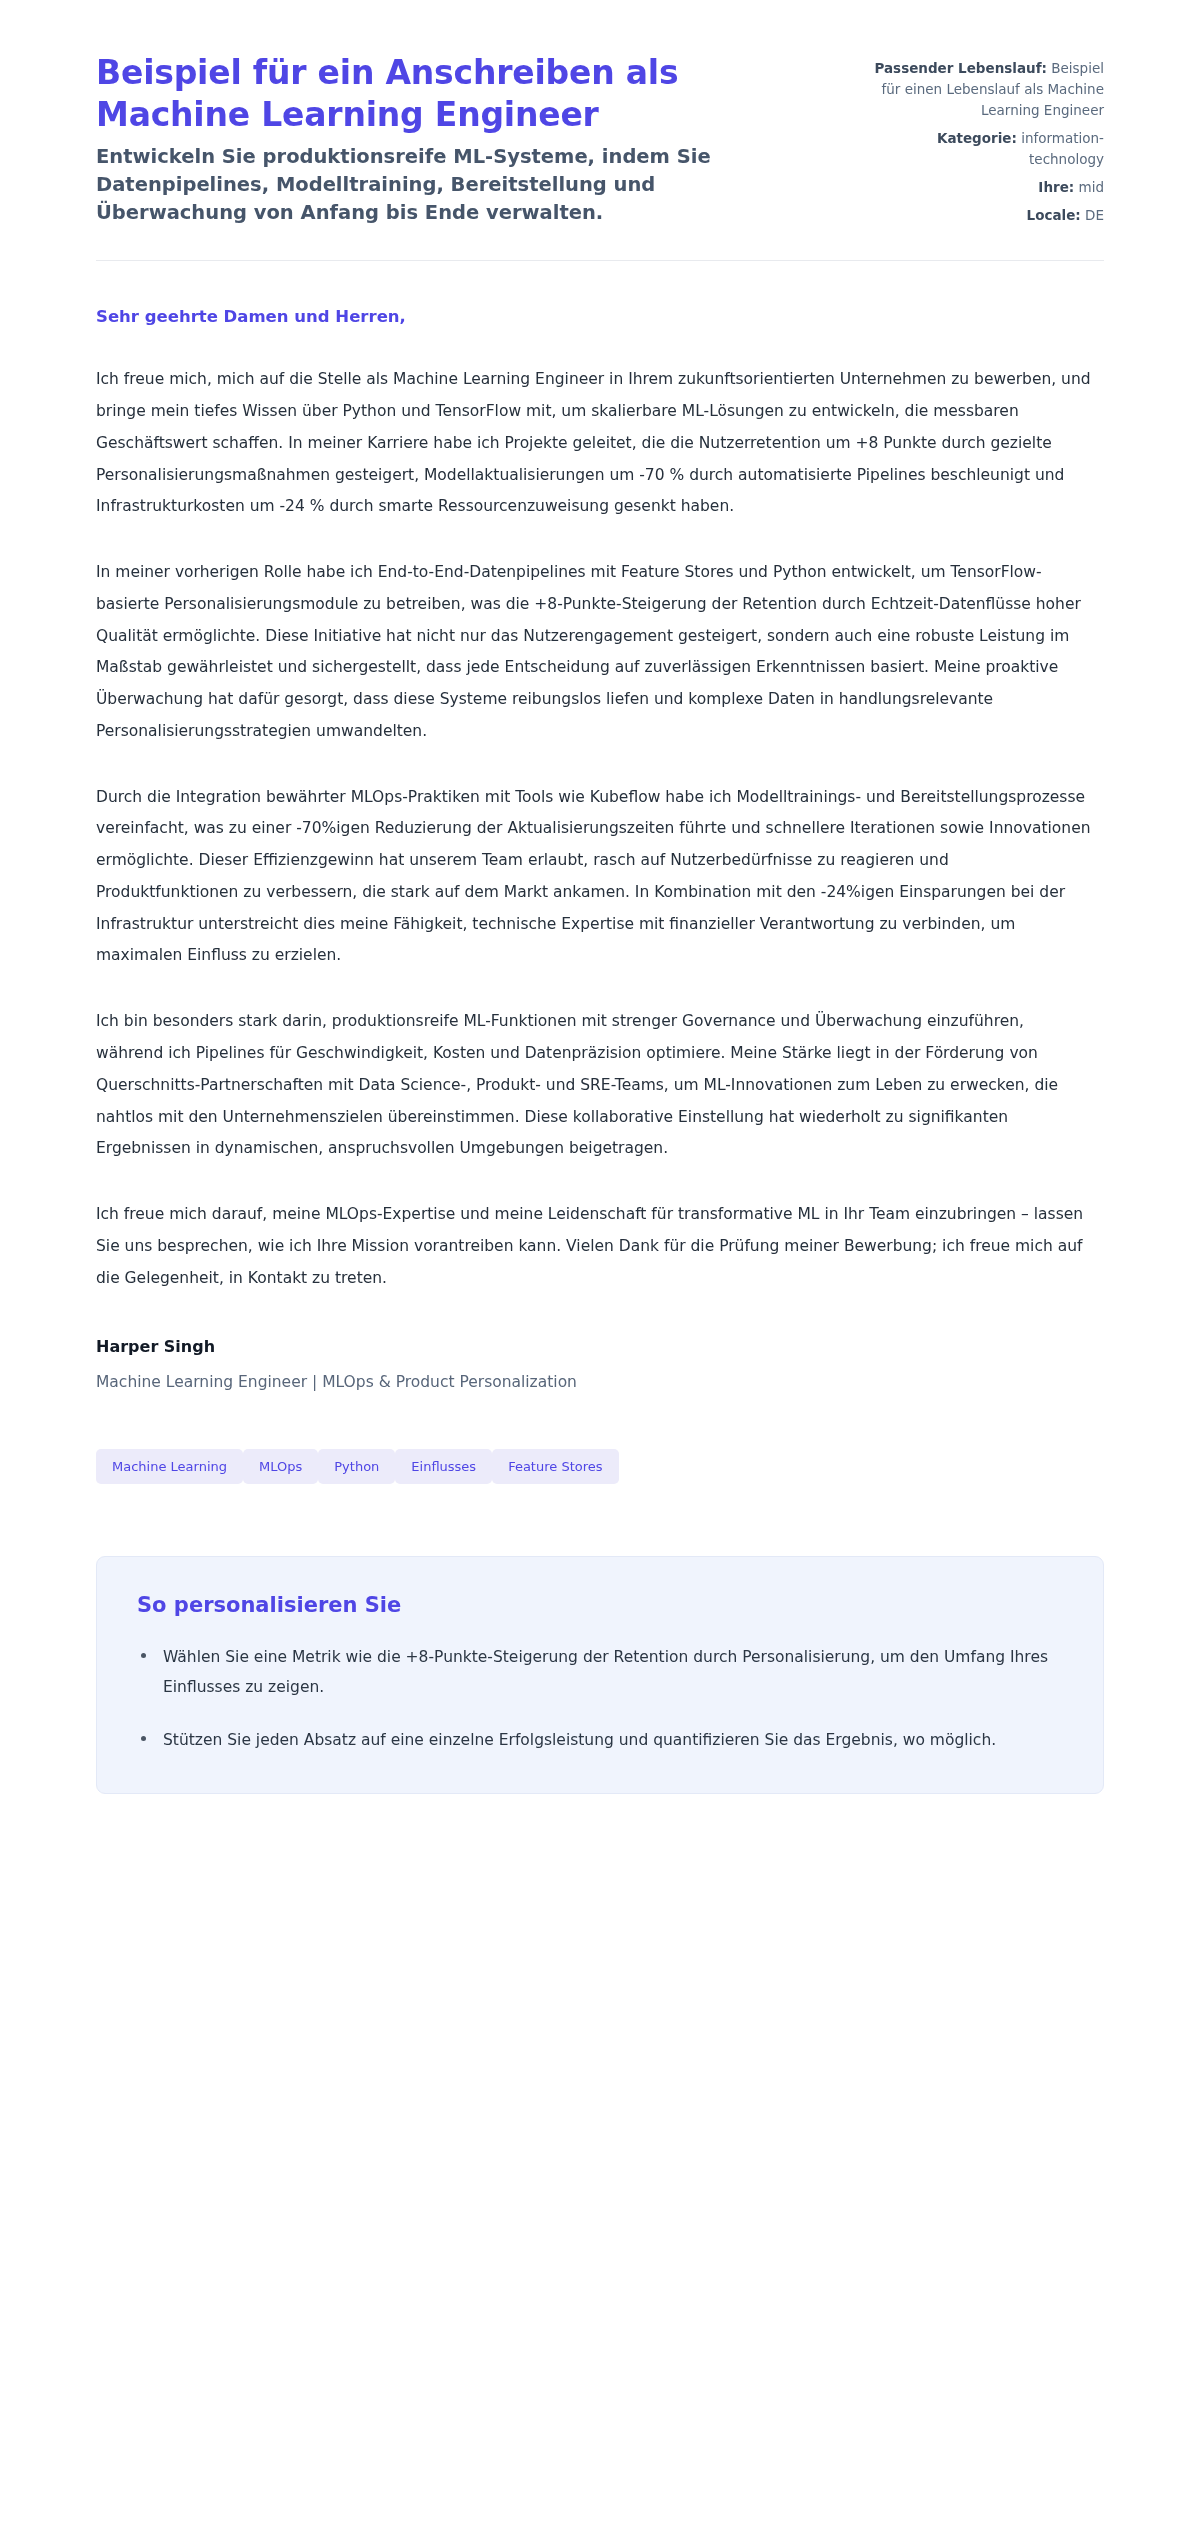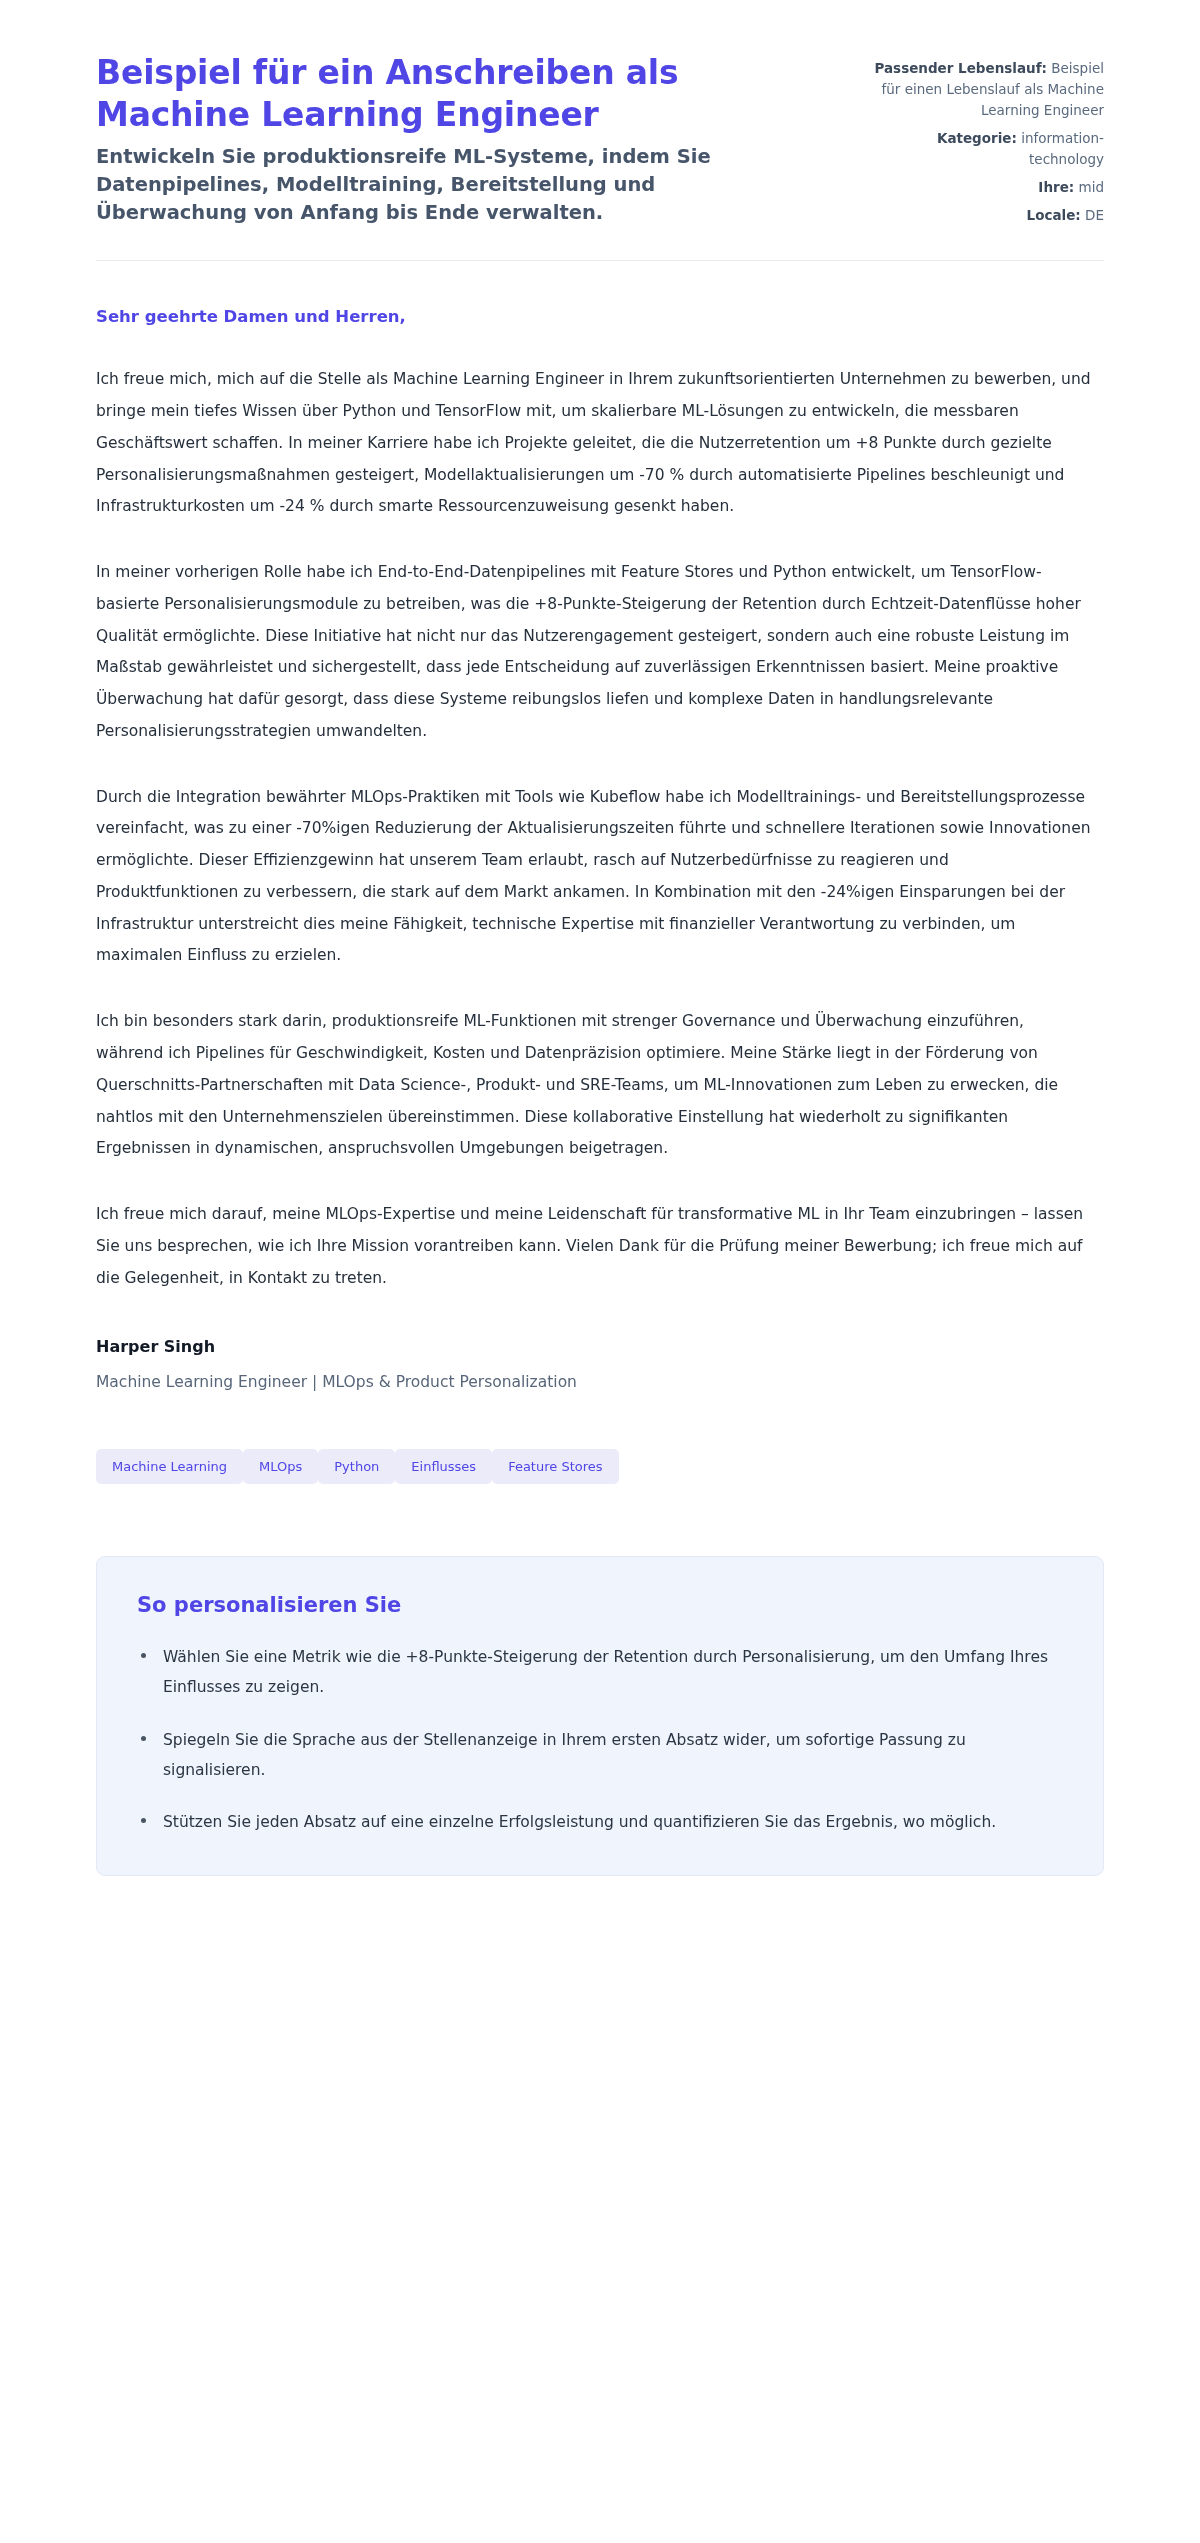--- a/index.html
+++ b/index.html
@@ -218,23 +218,19 @@
 
     <div class="callout">
       <h2 class="callout-title">So personalisieren Sie</h2>
       <ul class="callout-list">
         <li>
           <span class="bullet-dot"></span>
           <span>Wählen Sie eine Metrik wie die +8-Punkte-Steigerung der Retention durch Personalisierung, um den Umfang Ihres Einflusses zu zeigen.</span>
         </li>
         <li>
           <span class="bullet-dot"></span>
-          <span>Spiegeln Sie die Sprache aus der Stellenanzeige in Ihrem ersten Absatz wider, um sofortige Passung zu signalisieren.</span>
-        </li>
-        <li>
-          <span class="bullet-dot"></span>
           <span>Stützen Sie jeden Absatz auf eine einzelne Erfolgsleistung und quantifizieren Sie das Ergebnis, wo möglich.</span>
         </li>
       </ul>
     </div>
   </div>
 
 </div>
 
 </body></html>

